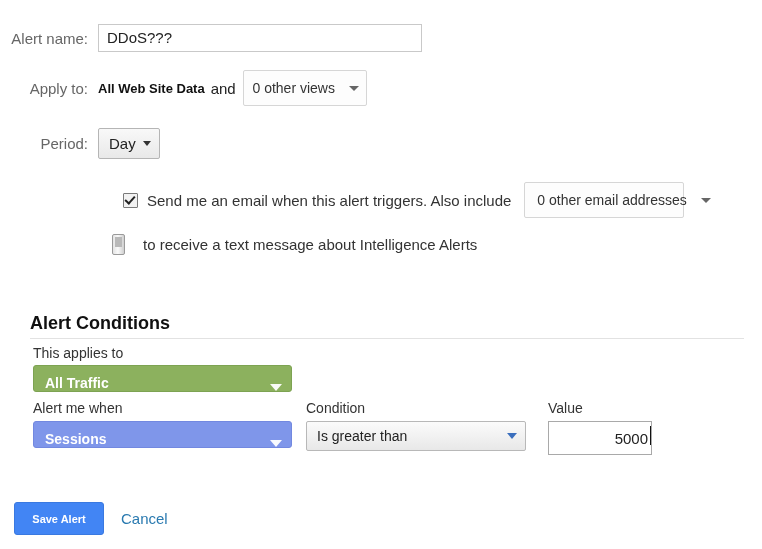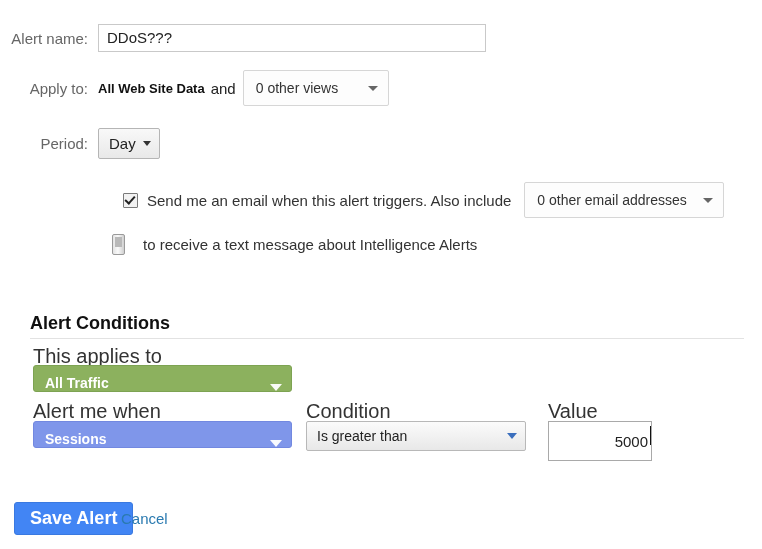--- a/index.html
+++ b/index.html
@@ -41,21 +41,21 @@
     background: #ffffff;
     height: 28px;
     line-height: 28px;
     padding: 0 8px;
     font-family: "Liberation Sans", sans-serif;
     font-size: 15px;
     color: #222222;
     box-sizing: border-box;
     outline: none;
   }
-  #alert-name-input { width: 388px; }
+  #alert-name-input { width: 324px; }
 
   
   #row-apply-to { top: 70px; left: 0; }
   .strong-value {
     font-weight: bold;
     font-size: 13px;
     color: #111111;
     white-space: nowrap;
   }
   .plain-and {
@@ -80,22 +80,22 @@
     cursor: pointer;
     white-space: nowrap;
   }
   .soft-select .caret {
     margin-left: 14px;
     width: 0; height: 0;
     border-left: 5px solid transparent;
     border-right: 5px solid transparent;
     border-top: 5px solid #666666;
   }
-  #views-select { width: 146px; }
-  #email-addresses-select { width: 200px; }
+  #views-select { width: 124px; justify-content: center; }
+  #email-addresses-select { width: 160px; }
 
   
   #row-period { top: 128px; left: 0; }
   .btn-select {
     display: inline-flex;
     align-items: center;
     border: 1px solid #b5b5b5;
     border-radius: 2px;
     background: linear-gradient(to bottom, #f8f8f8 0%, #e9e9e9 100%);
     height: 31px;
@@ -186,21 +186,21 @@
   #conditions-divider {
     position: absolute;
     top: 338px;
     left: 30px;
     width: 714px;
     height: 1px;
     background: #e2e2e2;
   }
 
   .small-label {
-    font-size: 20px;
+    font-size: 14px;
     color: #333333;
     white-space: nowrap;
   }
 
   #label-this-applies-to { position: absolute; top: 345px; left: 33px; }
   #label-alert-me-when  { position: absolute; top: 400px; left: 33px; }
   #label-condition      { position: absolute; top: 400px; left: 306px; }
   #label-value          { position: absolute; top: 400px; left: 548px; }
 
   
@@ -259,21 +259,21 @@
     width: 0; height: 0;
     border-left: 5px solid transparent;
     border-right: 5px solid transparent;
     border-top: 6px solid #3b6fbd;
   }
 
   
   #value-input {
     position: absolute;
     top: 421px; left: 548px;
-    width: 104px; height: 40px;
+    width: 104px; height: 34px;
     border: 1px solid #a9a9a9;
     background: #ffffff;
     box-sizing: border-box;
     font-family: "Liberation Sans", sans-serif;
     font-size: 15px;
     color: #222222;
     text-align: right;
     padding: 0 3px 0 6px;
     outline: none;
     line-height: 28px;
@@ -292,21 +292,21 @@
     position: absolute;
     top: 502px; left: 14px;
     height: 33px;
     min-width: 90px;
     padding: 8px 15px;
     background: #4285f4;
     border: 1px solid #3a79e0;
     border-radius: 3px;
     color: #ffffff;
     font-family: "Liberation Sans", sans-serif;
-    font-size: 18px;
+    font-size: 11px;
     font-weight: bold;
     cursor: pointer;
     display: flex;
     align-items: center;
     justify-content: center;
   }
   #cancel-link {
     position: absolute;
     top: 510px;
     left: 121px;

